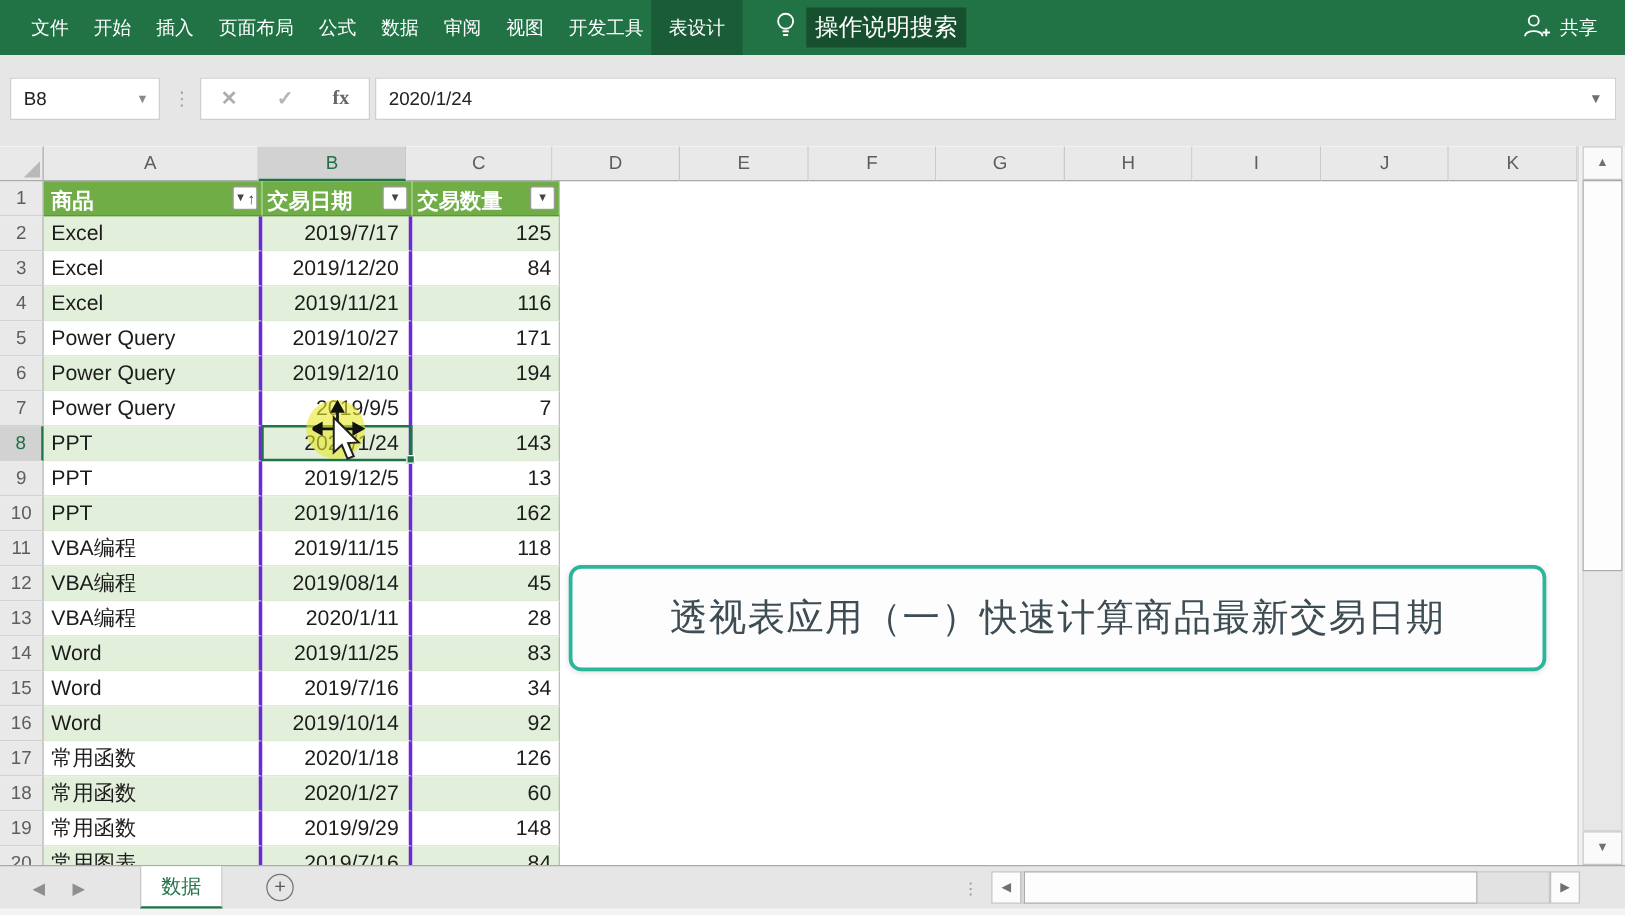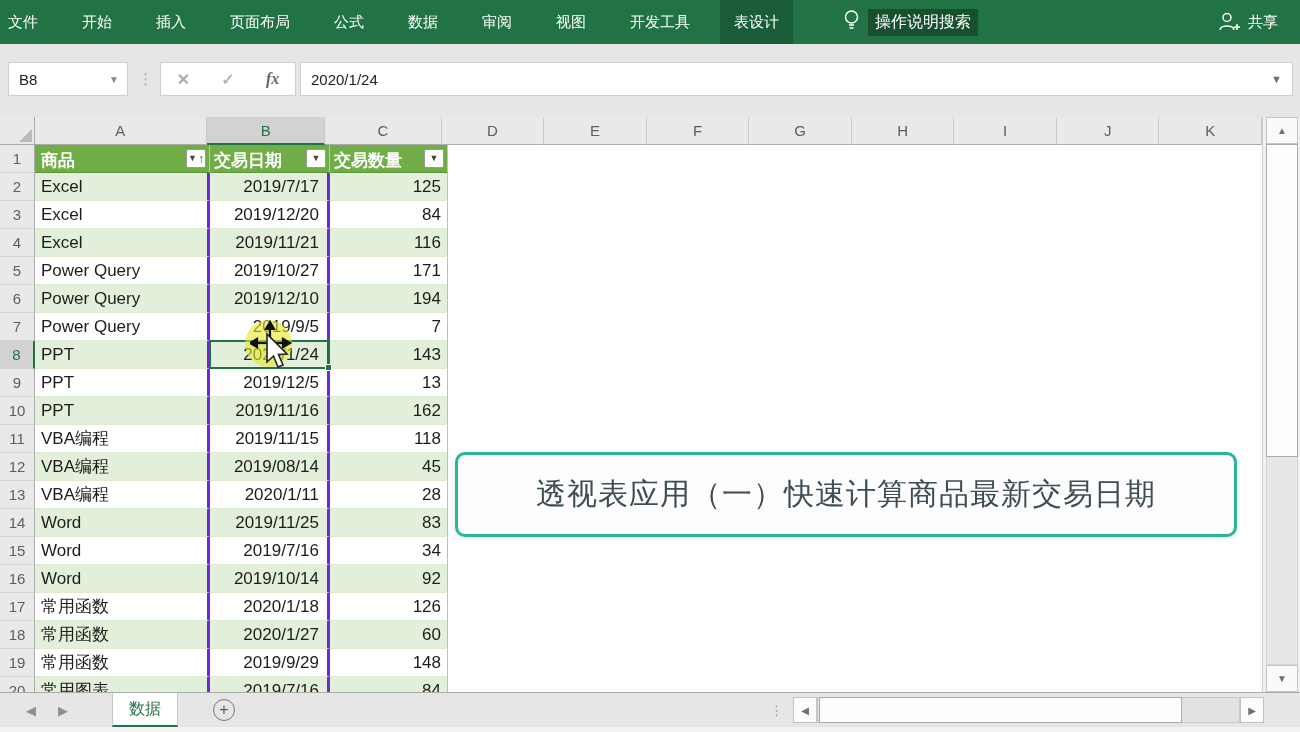--- a/index.html
+++ b/index.html
@@ -1,41 +1,41 @@
 <!DOCTYPE html>
 <html><head>
 <meta charset="utf-8">
 <style>
   * { margin:0; padding:0; box-sizing:border-box; }
   body { background:#888; font-family:"Liberation Sans", sans-serif; }
   .app { position:relative; width:1300px; height:732px; background:#fff; overflow:hidden; }
 
   
   .ribbon { position:absolute; left:0; top:0; width:1300px; height:44px; background:#217346;
-            display:flex; align-items:center; padding-left:8px; column-gap:44px; }
+            display:flex; align-items:center; padding-left:25px; column-gap:20px; }
   .rtab { color:#fff; font-size:15px; height:44px; display:flex; align-items:center; white-space:nowrap; cursor:default; }
   .rtab.active { background:#1A5C38; padding:0 14px; margin:0 -14px; }
   .tellme { display:flex; align-items:center; gap:8px; margin-left:20px; }
-  .tellme-text { color:#fff; font-size:16px; background:#17502E; padding:3px 7px; white-space:nowrap; }
+  .tellme-text { color:#fff; font-size:19px; background:#17502E; padding:3px 7px; white-space:nowrap; }
   .ribbon-spacer { flex:1; }
   .share { display:flex; align-items:center; gap:8px; color:#fff; font-size:15px; padding-right:22px; white-space:nowrap; }
 
   
   .fbar { position:absolute; left:0; top:44px; width:1300px; height:73px; background:#E6E6E6; }
   .namebox { position:absolute; left:8px; top:18px; width:120px; height:34px; background:#fff;
              border:1px solid #CFCFCF; display:flex; align-items:center; font-size:15px; color:#222;
              padding-left:10px; }
   .namebox .dd { position:absolute; right:8px; color:#8a8a8a; font-size:10px; }
   .vdots { position:absolute; left:138px; top:18px; height:34px; display:flex; align-items:center;
            color:#A6A6A6; font-size:15px; letter-spacing:0; }
   .fxgroup { position:absolute; left:160px; top:18px; width:136px; height:34px; background:#fff;
              border:1px solid #CFCFCF; display:flex; align-items:center; justify-content:space-around; }
   .fx-x { color:#ADADAD; font-size:16px; font-weight:bold; }
   .fx-check { color:#B5B5B5; font-size:16px; font-weight:bold; }
-  .fx-fx { color:#666; font-size:16px; font-style:italic; font-family:"Liberation Serif", serif; font-weight:bold; }
+  .fx-fx { color:#666; font-size:16px; font-family:"Liberation Serif", serif; font-weight:bold; }
   .finput { position:absolute; left:300px; top:18px; width:993px; height:34px; background:#fff;
             border:1px solid #CFCFCF; display:flex; align-items:center; padding-left:10px;
             font-size:15px; color:#222; }
   .finput .dd { position:absolute; right:10px; color:#6f6f6f; font-size:11px; }
 
   
   .grid { position:absolute; left:0; top:117px; width:1262px; height:575px; background:#fff; overflow:hidden; }
   .colhdr-row { display:flex; height:28px; }
   .corner { width:35px; height:28px; background:#E9E9E9; border-right:1px solid #ABABAB;
             border-bottom:1px solid #ABABAB; position:relative; }

